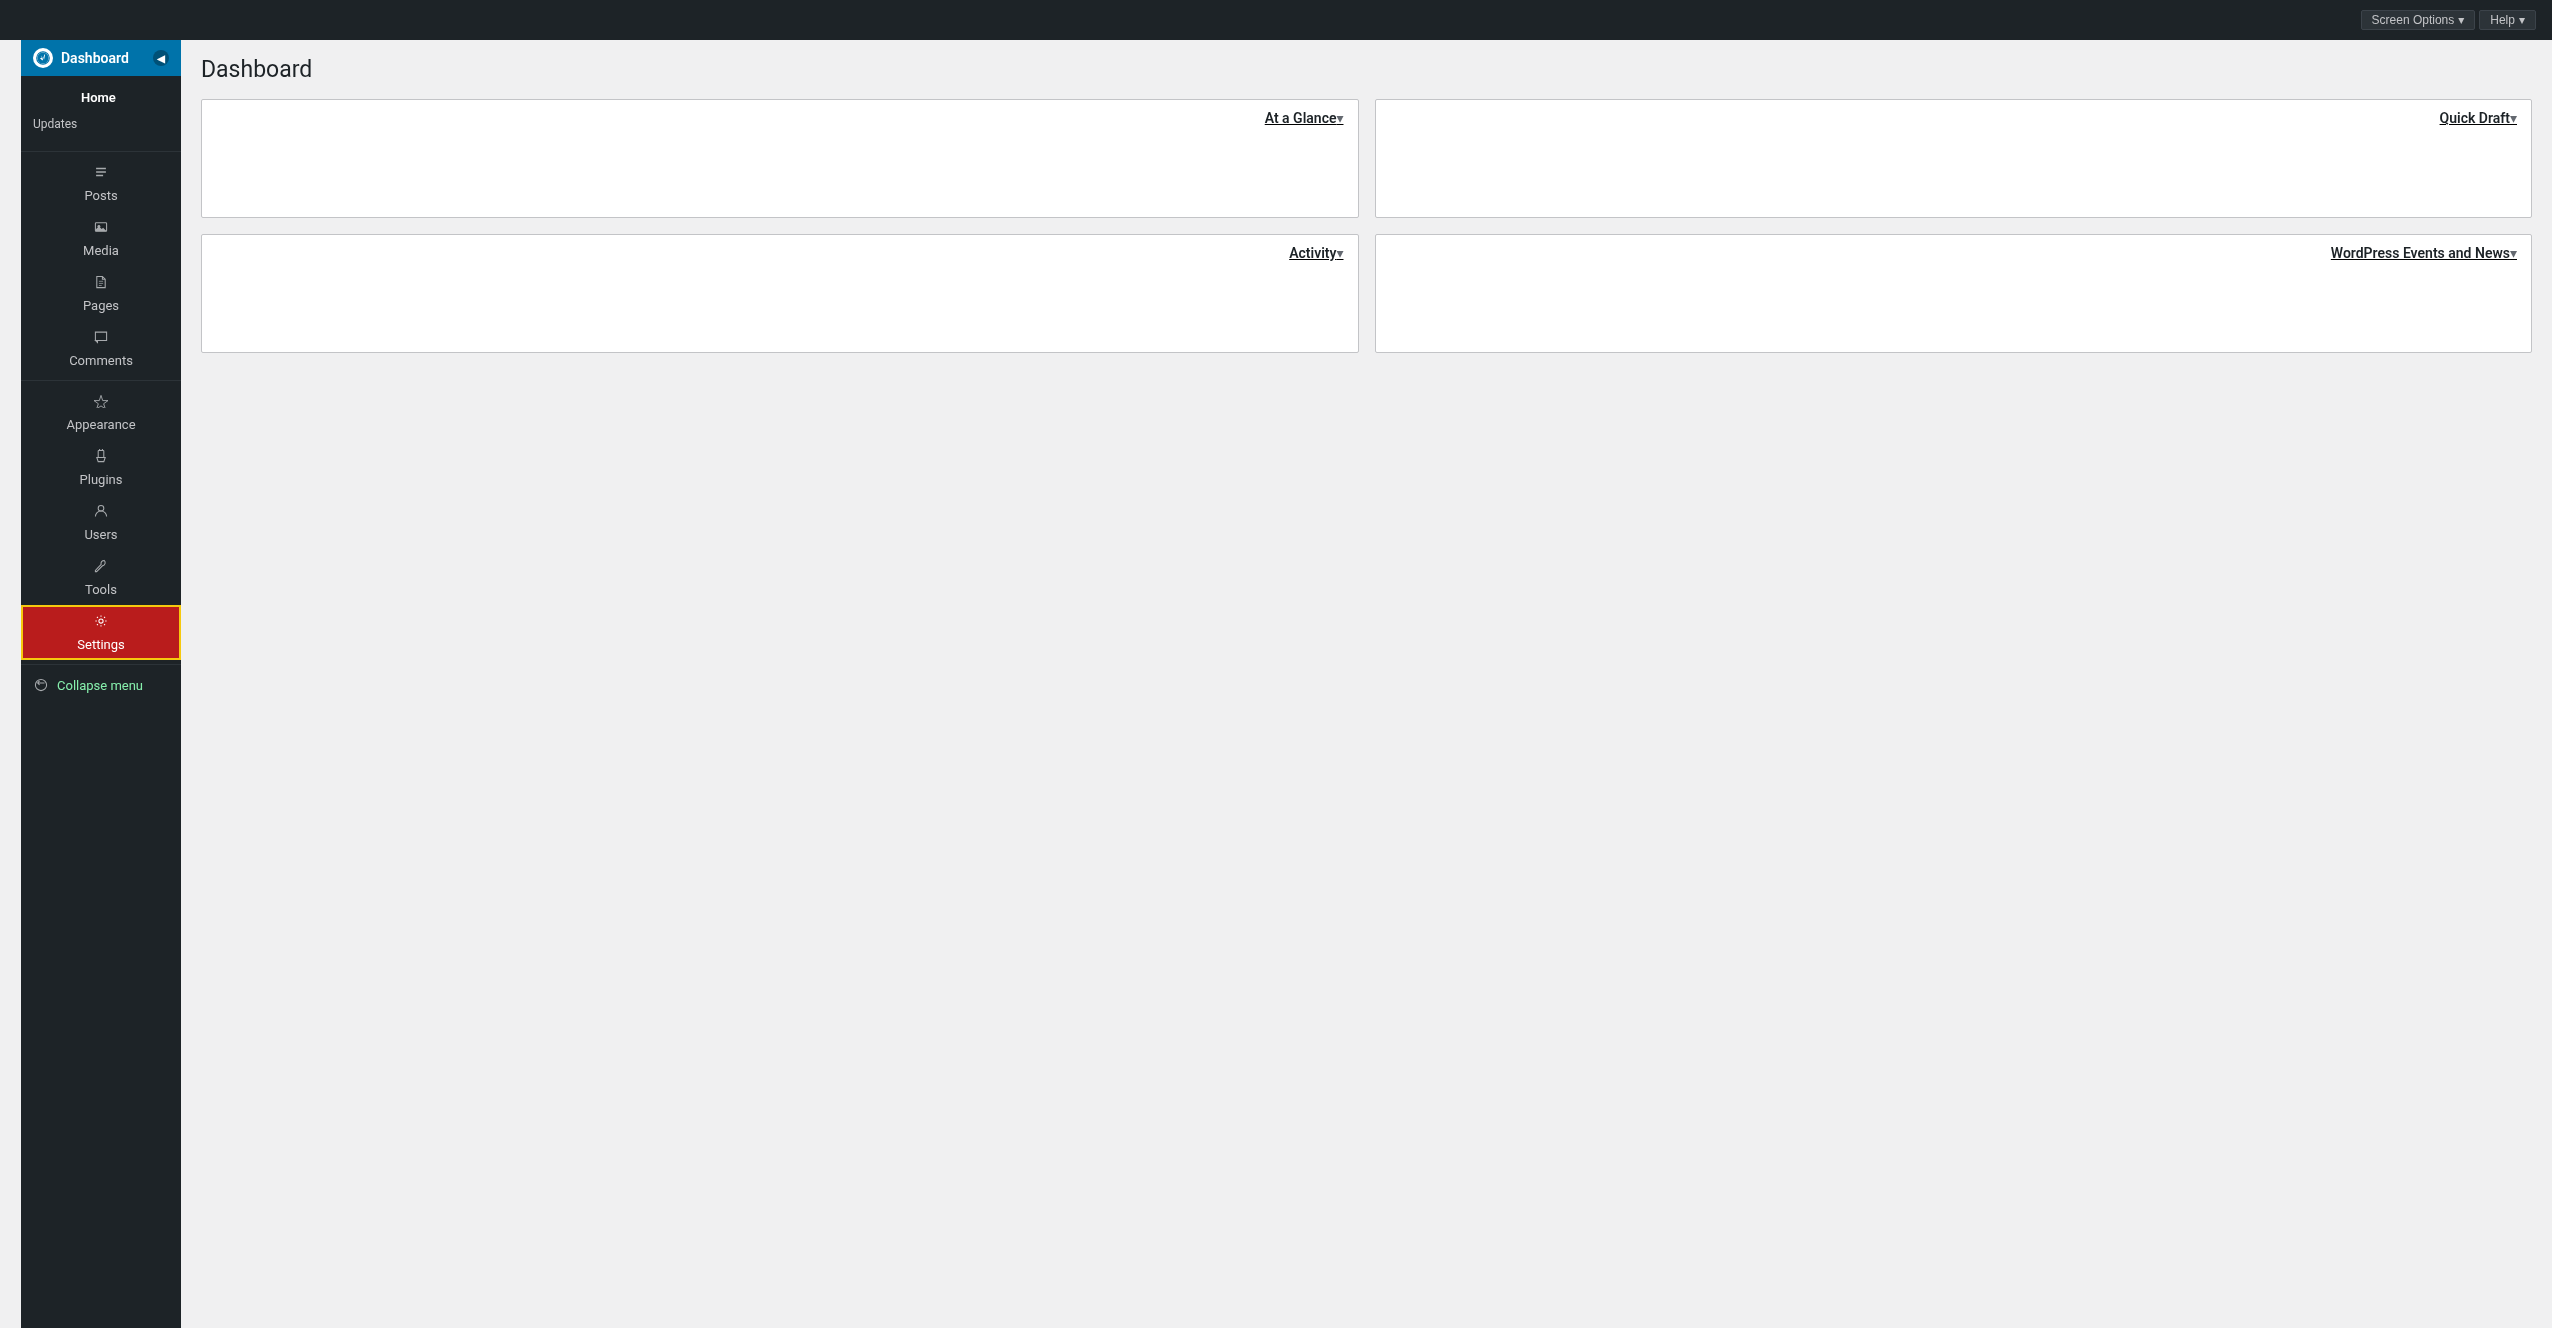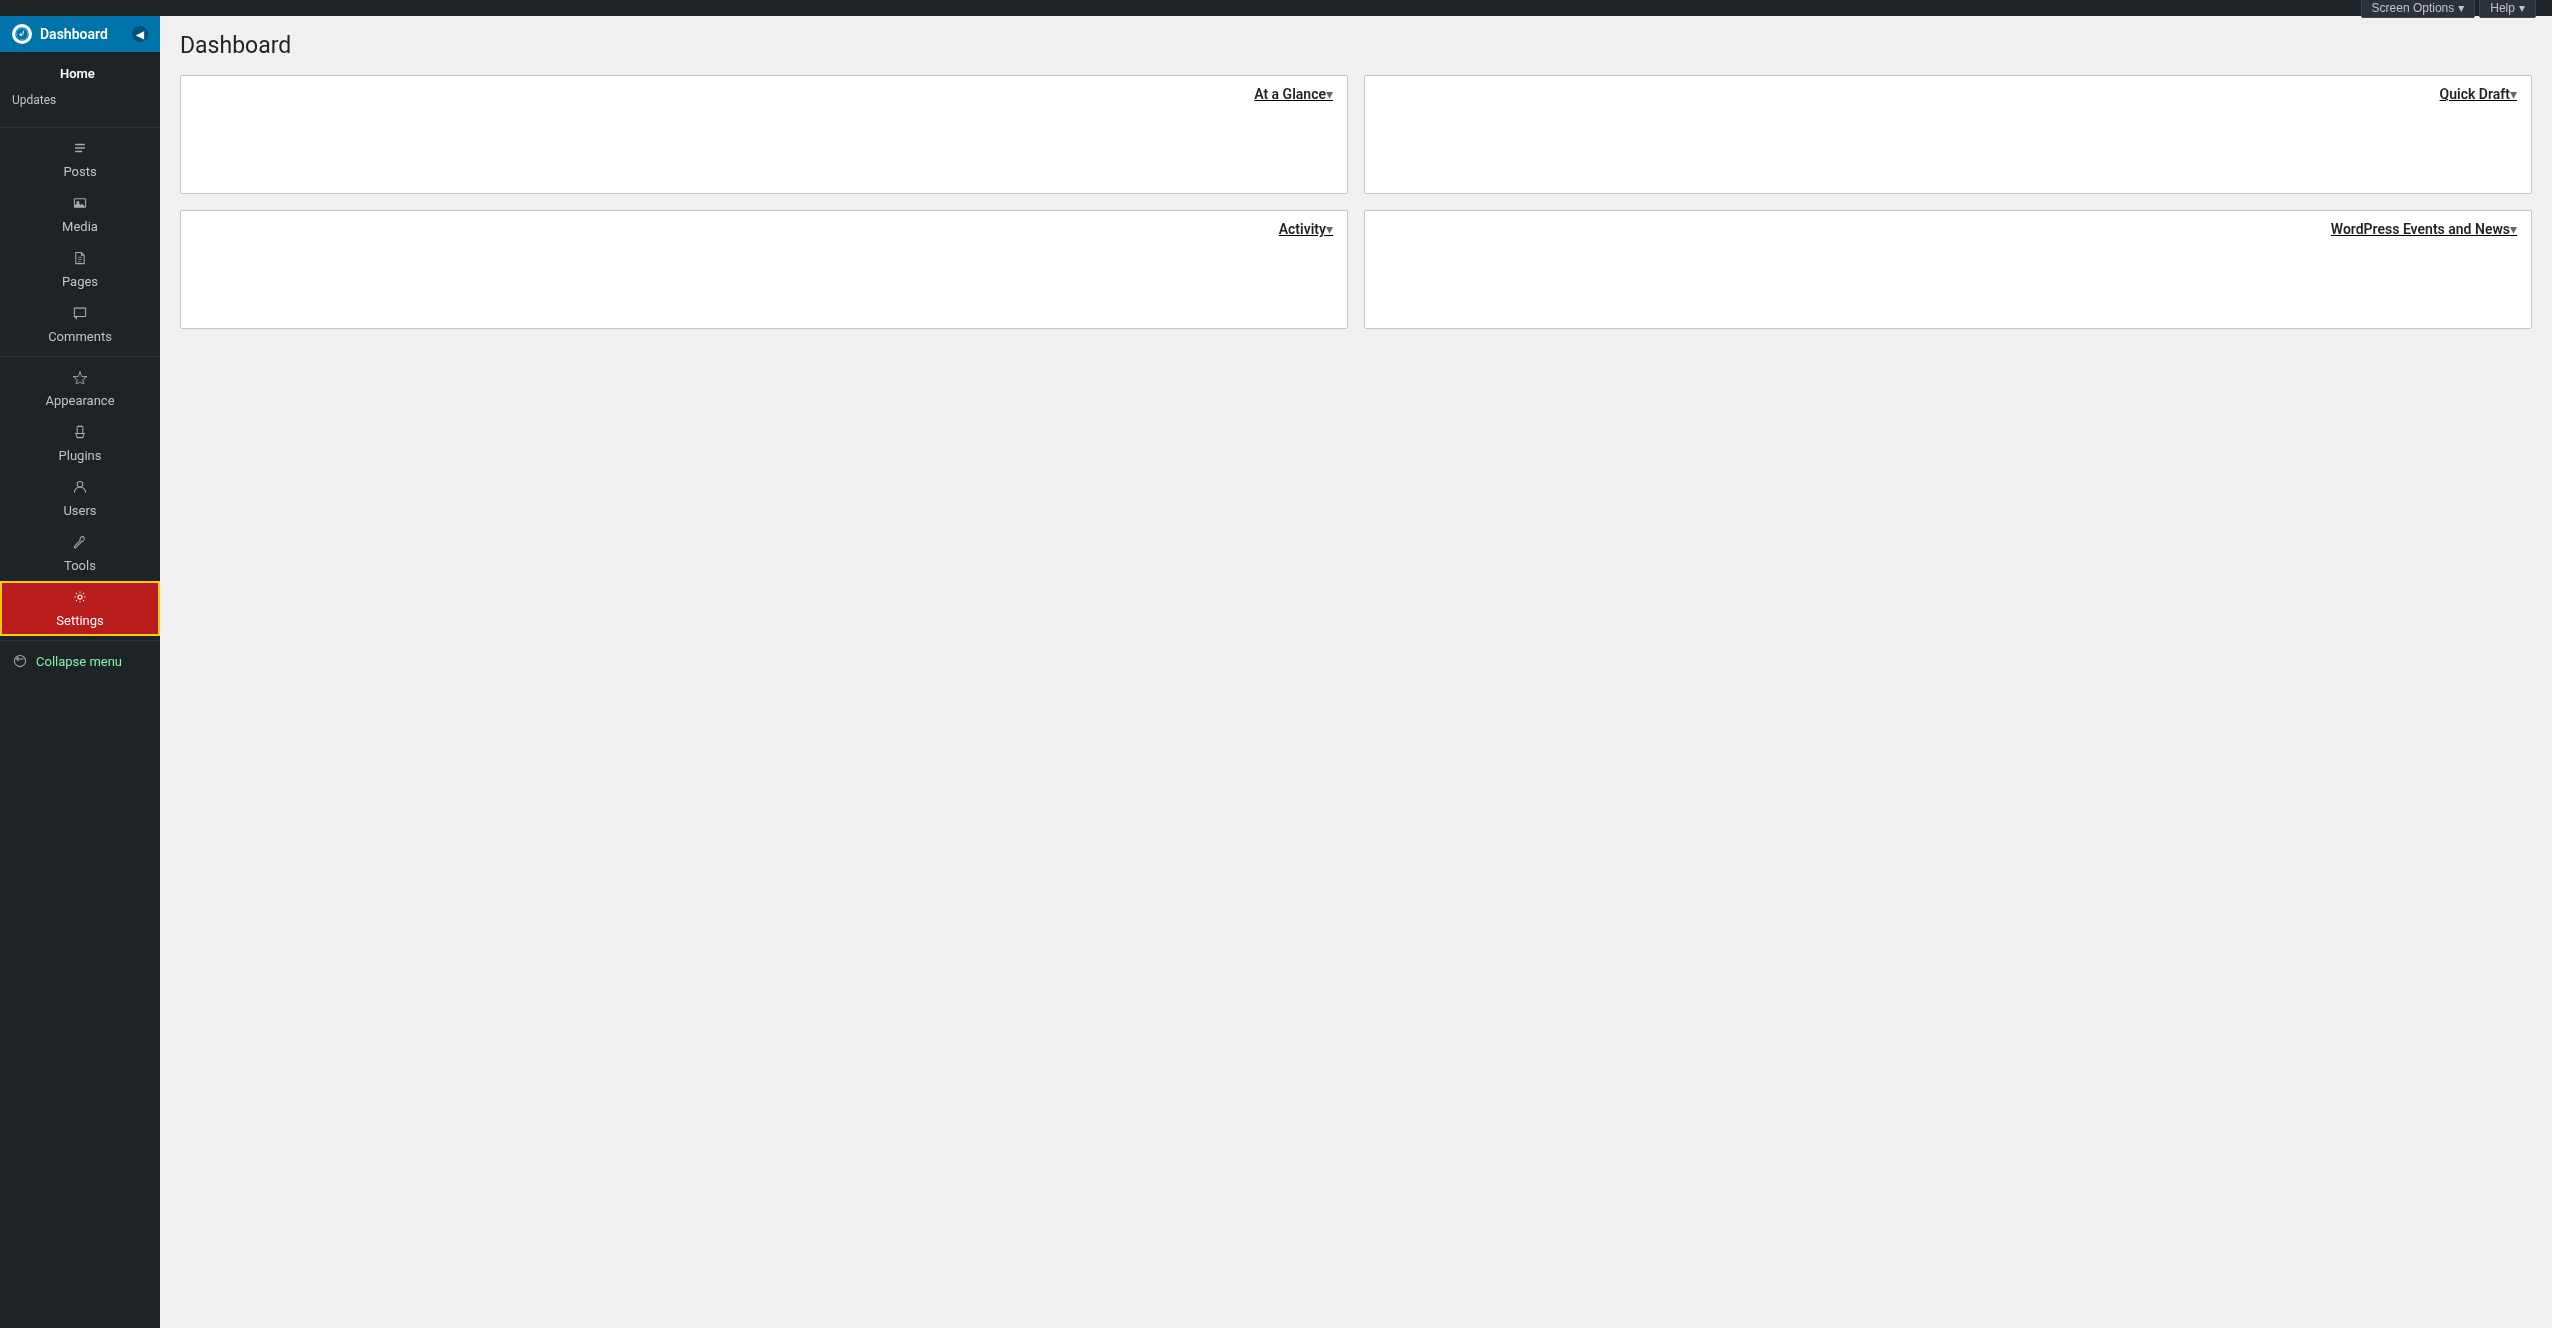--- a/index.html
+++ b/index.html
@@ -1,20 +1,20 @@
 <!DOCTYPE html>
 <html><head>
   <meta charset="utf-8">
   <style>
     * { box-sizing: border-box; margin: 0; padding: 0; }
     body { font-family: -apple-system, BlinkMacSystemFont, "Segoe UI", Roboto, sans-serif; font-size: 13px; background: #f0f0f1; display: flex; flex-direction: column; height: 100vh; overflow: hidden; }
 
     
     .top-bar {
-      height: 16px;
+      height: 40px;
       background: #1d2327;
       display: flex;
       align-items: center;
       justify-content: flex-end;
       padding: 0 16px;
       flex-shrink: 0;
     }
     .top-bar-buttons {
       display: flex;
       gap: 4px;
@@ -30,20 +30,21 @@
       display: flex;
       align-items: center;
       gap: 4px;
     }
 
     
     .main-layout {
       display: flex;
       flex: 1;
       overflow: hidden;
+      padding-left: 21px;
     }
 
     
     .sidebar {
       width: 160px;
       background: #1d2327;
       color: #c3c4c7;
       flex-shrink: 0;
       overflow-y: auto;
       position: relative;

